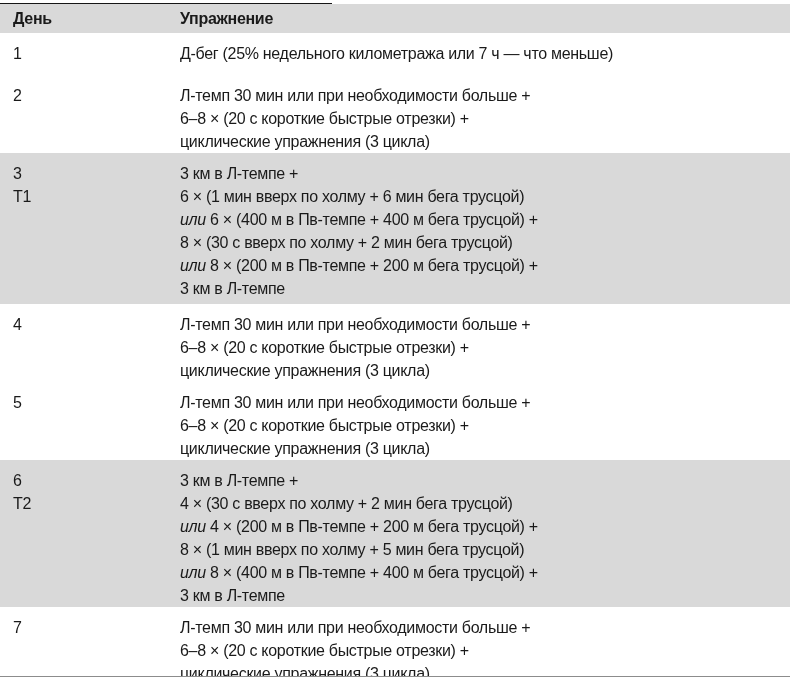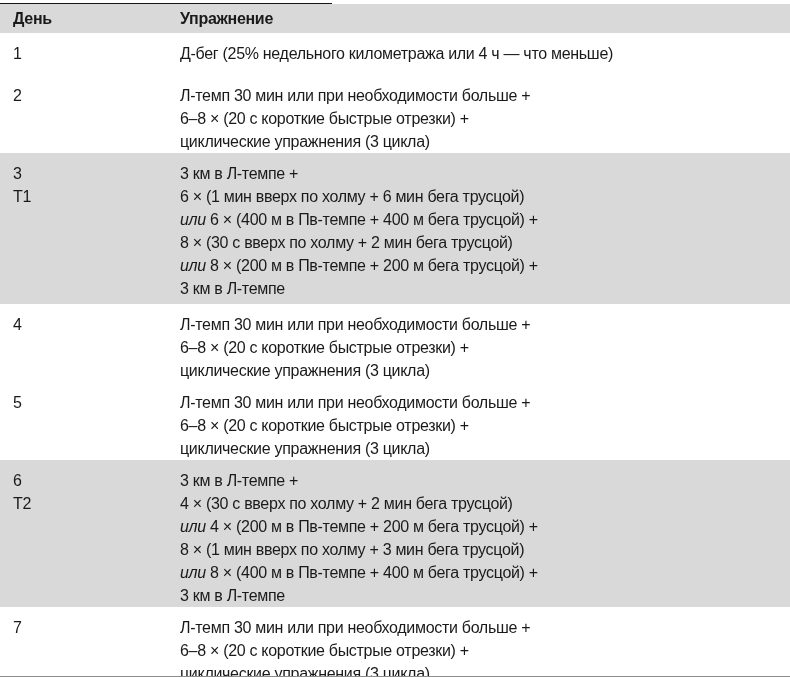--- a/index.html
+++ b/index.html
@@ -77,21 +77,21 @@
         <th class="day-head">День</th>
         <th class="ex-head">Упражнение</th>
       </tr>
     </thead>
     <tbody>
         <tr>
     <td class="day-cell">
             <div class="day-line">1</div>
           </td>
     <td class="ex-cell">
-            <div class="ex-line">Д-бег (25% недельного километража или 4 ч — что меньше)</div>
+            <div class="ex-line">Д-бег (25% недельного километража или 7 ч — что меньше)</div>
           </td>
   </tr>
         <tr>
     <td class="day-cell">
             <div class="day-line">2</div>
           </td>
     <td class="ex-cell">
             <div class="ex-line">Л-темп 30 мин или при необходимости больше +</div>
             <div class="ex-line">6–8 × (20 с короткие быстрые отрезки) +</div>
             <div class="ex-line">циклические упражнения (3 цикла)</div>
@@ -133,21 +133,21 @@
   </tr>
         <tr class="shaded">
     <td class="day-cell">
             <div class="day-line">6</div>
             <div class="day-line">Т2</div>
           </td>
     <td class="ex-cell">
             <div class="ex-line">3 км в Л-темпе +</div>
             <div class="ex-line">4 × (30 с вверх по холму + 2 мин бега трусцой)</div>
             <div class="ex-line"><em>или</em> 4 × (200 м в Пв-темпе + 200 м бега трусцой) +</div>
-            <div class="ex-line">8 × (1 мин вверх по холму + 3 мин бега трусцой)</div>
+            <div class="ex-line">8 × (1 мин вверх по холму + 5 мин бега трусцой)</div>
             <div class="ex-line"><em>или</em> 8 × (400 м в Пв-темпе + 400 м бега трусцой) +</div>
             <div class="ex-line">3 км в Л-темпе</div>
           </td>
   </tr>
         <tr>
     <td class="day-cell">
             <div class="day-line">7</div>
           </td>
     <td class="ex-cell">
             <div class="ex-line">Л-темп 30 мин или при необходимости больше +</div>

